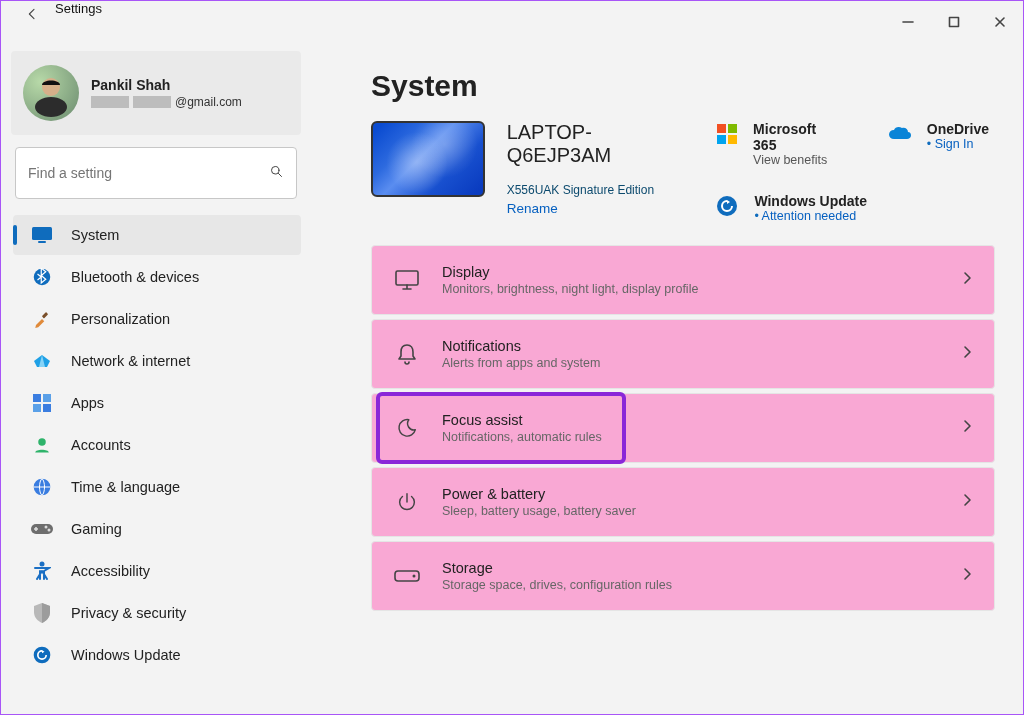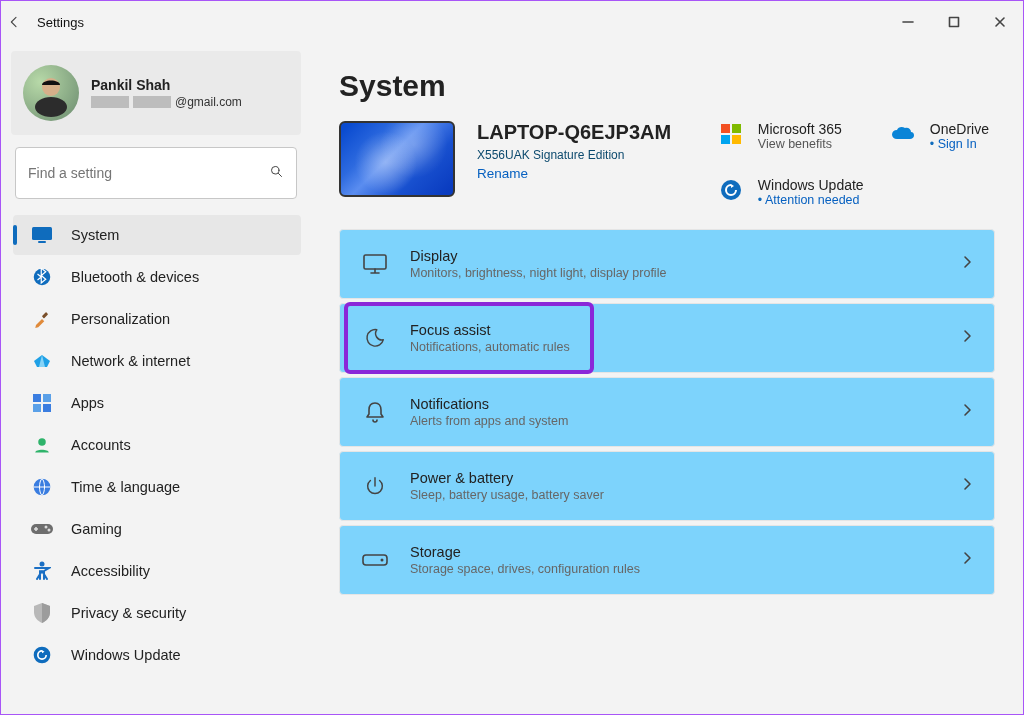--- a/index.html
+++ b/index.html
@@ -1,22 +1,22 @@
 <!DOCTYPE html>
 <html><head>
 <meta charset="utf-8">
 <style>
 * { margin: 0; padding: 0; box-sizing: border-box; font-family: "Segoe UI", -apple-system, sans-serif; }
 body { width: 1024px; height: 715px; background: #f3f3f3; border: 1px solid #a855f7; overflow: hidden; }
-.titlebar { height: 42px; display: flex; align-items: center; }
+.titlebar { height: 42px; display: flex; align-items: flex-start; padding-left: 18px; }
 .back-btn { width: 26px; height: 26px; display:flex; align-items:center; justify-content:center; color:#666; }
 .titlebar-title { margin-left: 10px; font-size: 13px; color:#111; }
 .win-controls { margin-left:auto; display:flex; }
 .win-ctl { width:46px; height:42px; display:flex; align-items:center; justify-content:center; font-size:13px; color:#444; }
-.layout { display:flex; height:calc(100% - 42px); }
+.layout { display:flex; height:calc(100% - 42px);gap:32px; }
 .sidebar { width:310px; padding:8px 10px 0 10px; }
 .profile-card { background:#eaeaea; border-radius:4px; display:flex; align-items:center; padding:14px 12px; margin-bottom:10px; }
 .avatar { width:56px; height:56px; border-radius:50%; background: radial-gradient(circle at 30% 30%, #b7d9a8, #6a8a6e); display:flex; align-items:center; justify-content:center; overflow:hidden; }
 .avatar svg { width:48px; height:48px; }
 .profile-txt { margin-left:12px; }
 .profile-name { font-weight:700; font-size:14px; color:#222; }
 .profile-email { font-size:12px; color:#333; display:flex; align-items:center; gap:4px; margin-top:2px;text-align:right;}
 .redact { display:inline-block; width:38px; height:12px; background:#bdbdbd; }
 .search { height:52px; margin:12px 4px 16px 4px; background:#fff; border:1px solid #c7c7c7; border-radius:4px; display:flex; align-items:center; padding:0 12px; }
 .search input { flex:1; border:none; outline:none; font-size:14px; color:#555; background:transparent;}
@@ -24,32 +24,32 @@
 .nav { display:flex; flex-direction:column; gap:2px; padding-left:2px; }
 .nav-item { position:relative; display:flex; align-items:center; height:40px; padding-left:18px; border-radius:4px; font-size:14.5px; color:#222; cursor:default; }
 .nav-item .nicon { width:22px; height:22px; margin-right:18px; display:flex; align-items:center; justify-content:center; }
 .nav-item.active { background:#e7e7e7; }
 .nav-item.active::before { content:""; position:absolute; left:0; top:10px; width:3.5px; height:20px; background:#0f6cbd; border-radius:2px; }
 .main { flex:1; padding:26px 28px 0 28px; overflow-y:auto; }
 .page-title { font-size:30px; font-weight:650; color:#222; margin-bottom:18px; }
 .hero { display:flex; align-items:flex-start; gap:22px; margin-bottom:22px; padding-right:6px;}
 .hero-thumb { width:116px; height:76px; border:2px solid #333; border-radius:6px; background:linear-gradient(135deg,#0a4bd0 5%, #2d6adf 30%, #5a8df0 45%, #1850cf 70%, #0a3cc0 95%); position:relative; overflow:hidden;}
 .hero-thumb::after{content:"";position:absolute;inset:0;background:radial-gradient(circle at 40% 55%, rgba(255,255,255,.35), transparent 40%), radial-gradient(circle at 65% 30%, rgba(255,255,255,.25), transparent 38%);}
-.hero-info .h1 { font-size:20px; font-weight:700; color:#222; margin-bottom:4px;}
+.hero-info .h1 { font-size:20px; font-weight:400; color:#222; margin-bottom:16px;}
 .hero-info .h2 { font-size:12px; color:#0c4a6e; margin-bottom:4px;}
 .hero-info .rename { font-size:13.5px; color:#0660c0; cursor:pointer;}
 .hero-right { margin-left:auto; display:grid; grid-template-columns:auto auto; column-gap:48px; row-gap:26px; }
 .hrow { display:flex; align-items:flex-start; gap:14px; }
 .hicon { width:26px; height:26px; display:flex; align-items:center; justify-content:center; }
-.htxt .ht { font-size:14px; font-weight:400; color:#222; }
+.htxt .ht { font-size:14px; font-weight:700; color:#222; }
 .htxt .hs { font-size:12.5px; color:#555; }
 .htxt .link::before { content:"\2022  "; color:#0f6cbd;}
 .htxt .link { color:#0660c0; }
 .cards { display:flex; flex-direction:column; gap:4px; }
-.card { background:#7dd3fc; border:1px solid #e5e5e5; border-radius:4px; height:70px; display:flex; align-items:center; padding:0 22px; }
+.card { background:#f9a8d4; border:1px solid #e5e5e5; border-radius:4px; height:70px; display:flex; align-items:center; padding:0 22px; }
 .card .cicon { width:26px; height:26px; margin-right:22px; display:flex; align-items:center; justify-content:center; color:#444;}
 .card .ct { font-size:14.5px; color:#222;}
 .card .cs { font-size:12.5px; color:#666; margin-top:2px;}
 .card .chev { margin-left:auto; color:#555;}
 .card.highlight { position:relative; }
 .card.highlight::after { content:""; position:absolute; left:4px; top:-2px; right:auto; width:250px; height:calc(100% + 4px); box-sizing:border-box; border:4px solid #8a27d8; border-radius:6px; pointer-events:none;}
 .stroke { stroke:#444; stroke-width:1.6; fill:none; stroke-linecap:round; stroke-linejoin:round;}
 </style>
 </head>
 <body>
@@ -275,43 +275,43 @@
             </svg>
           </span>
           <div>
             <div class="ct">Display</div>
             <div class="cs">Monitors, brightness, night light, display profile</div>
           </div>
           <span class="chev"><svg width="10" height="14" viewBox="0 0 10 14">
               <path class="stroke" d="M3 2l5 5-5 5"></path>
             </svg></span>
         </div>
+        <div class="card">
+          <span class="cicon">
+            <svg width="20" height="22" viewBox="0 0 20 22">
+              <path class="stroke" d="M10 2c-4 0-6 3-6 7v4l-2 3h16l-2-3v-4c0-4-2-7-6-7zm-2 17a2 2 0 0 0 4 0"></path>
+            </svg>
+          </span>
+          <div>
+            <div class="ct">Notifications</div>
+            <div class="cs">Alerts from apps and system</div>
+          </div>
+          <span class="chev"><svg width="10" height="14" viewBox="0 0 10 14">
+              <path class="stroke" d="M3 2l5 5-5 5"></path>
+            </svg></span>
+        </div>
         <div class="card highlight">
           <span class="cicon">
             <svg width="22" height="22" viewBox="0 0 24 24">
               <path class="stroke" d="M14 3a9 9 0 1 0 7 11 7 7 0 0 1-7-11z"></path>
             </svg>
           </span>
           <div>
             <div class="ct">Focus assist</div>
             <div class="cs">Notifications, automatic rules</div>
-          </div>
-          <span class="chev"><svg width="10" height="14" viewBox="0 0 10 14">
-              <path class="stroke" d="M3 2l5 5-5 5"></path>
-            </svg></span>
-        </div>
-        <div class="card">
-          <span class="cicon">
-            <svg width="20" height="22" viewBox="0 0 20 22">
-              <path class="stroke" d="M10 2c-4 0-6 3-6 7v4l-2 3h16l-2-3v-4c0-4-2-7-6-7zm-2 17a2 2 0 0 0 4 0"></path>
-            </svg>
-          </span>
-          <div>
-            <div class="ct">Notifications</div>
-            <div class="cs">Alerts from apps and system</div>
           </div>
           <span class="chev"><svg width="10" height="14" viewBox="0 0 10 14">
               <path class="stroke" d="M3 2l5 5-5 5"></path>
             </svg></span>
         </div>
         <div class="card">
           <span class="cicon">
             <svg width="22" height="22" viewBox="0 0 24 24">
               <path class="stroke" d="M12 3v9m-5-6a8 8 0 1 0 10 0"></path>
             </svg>

